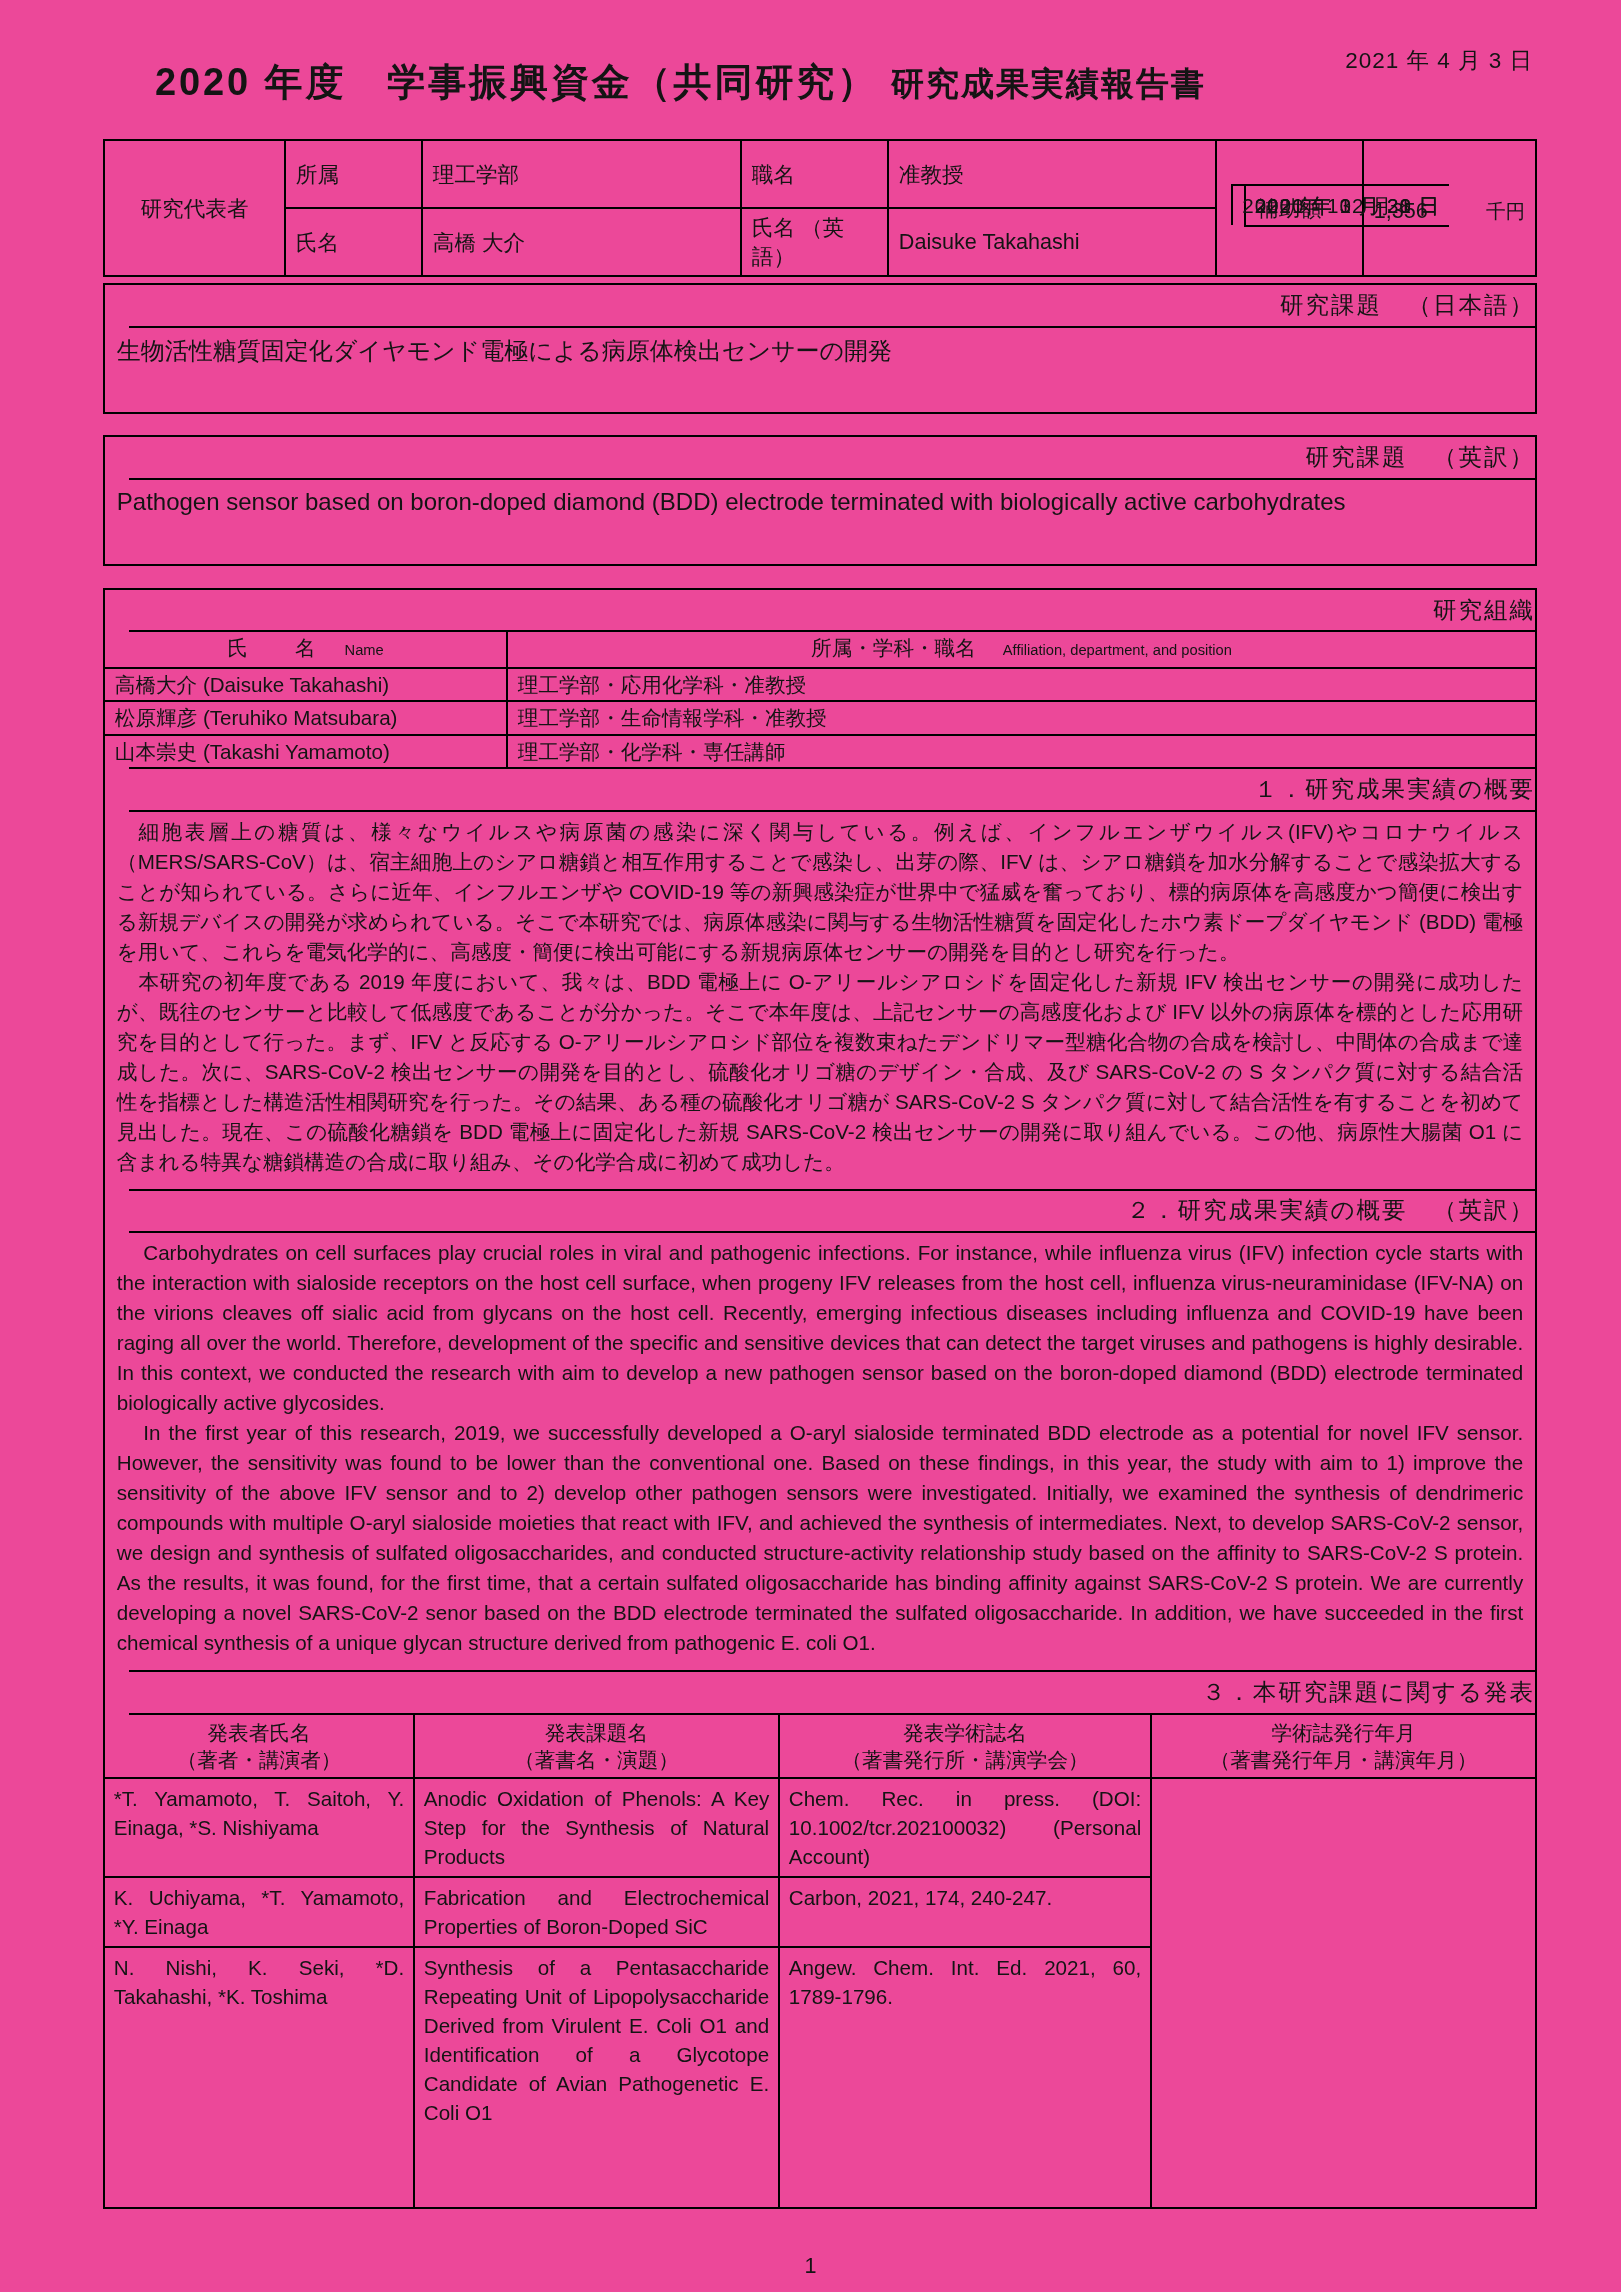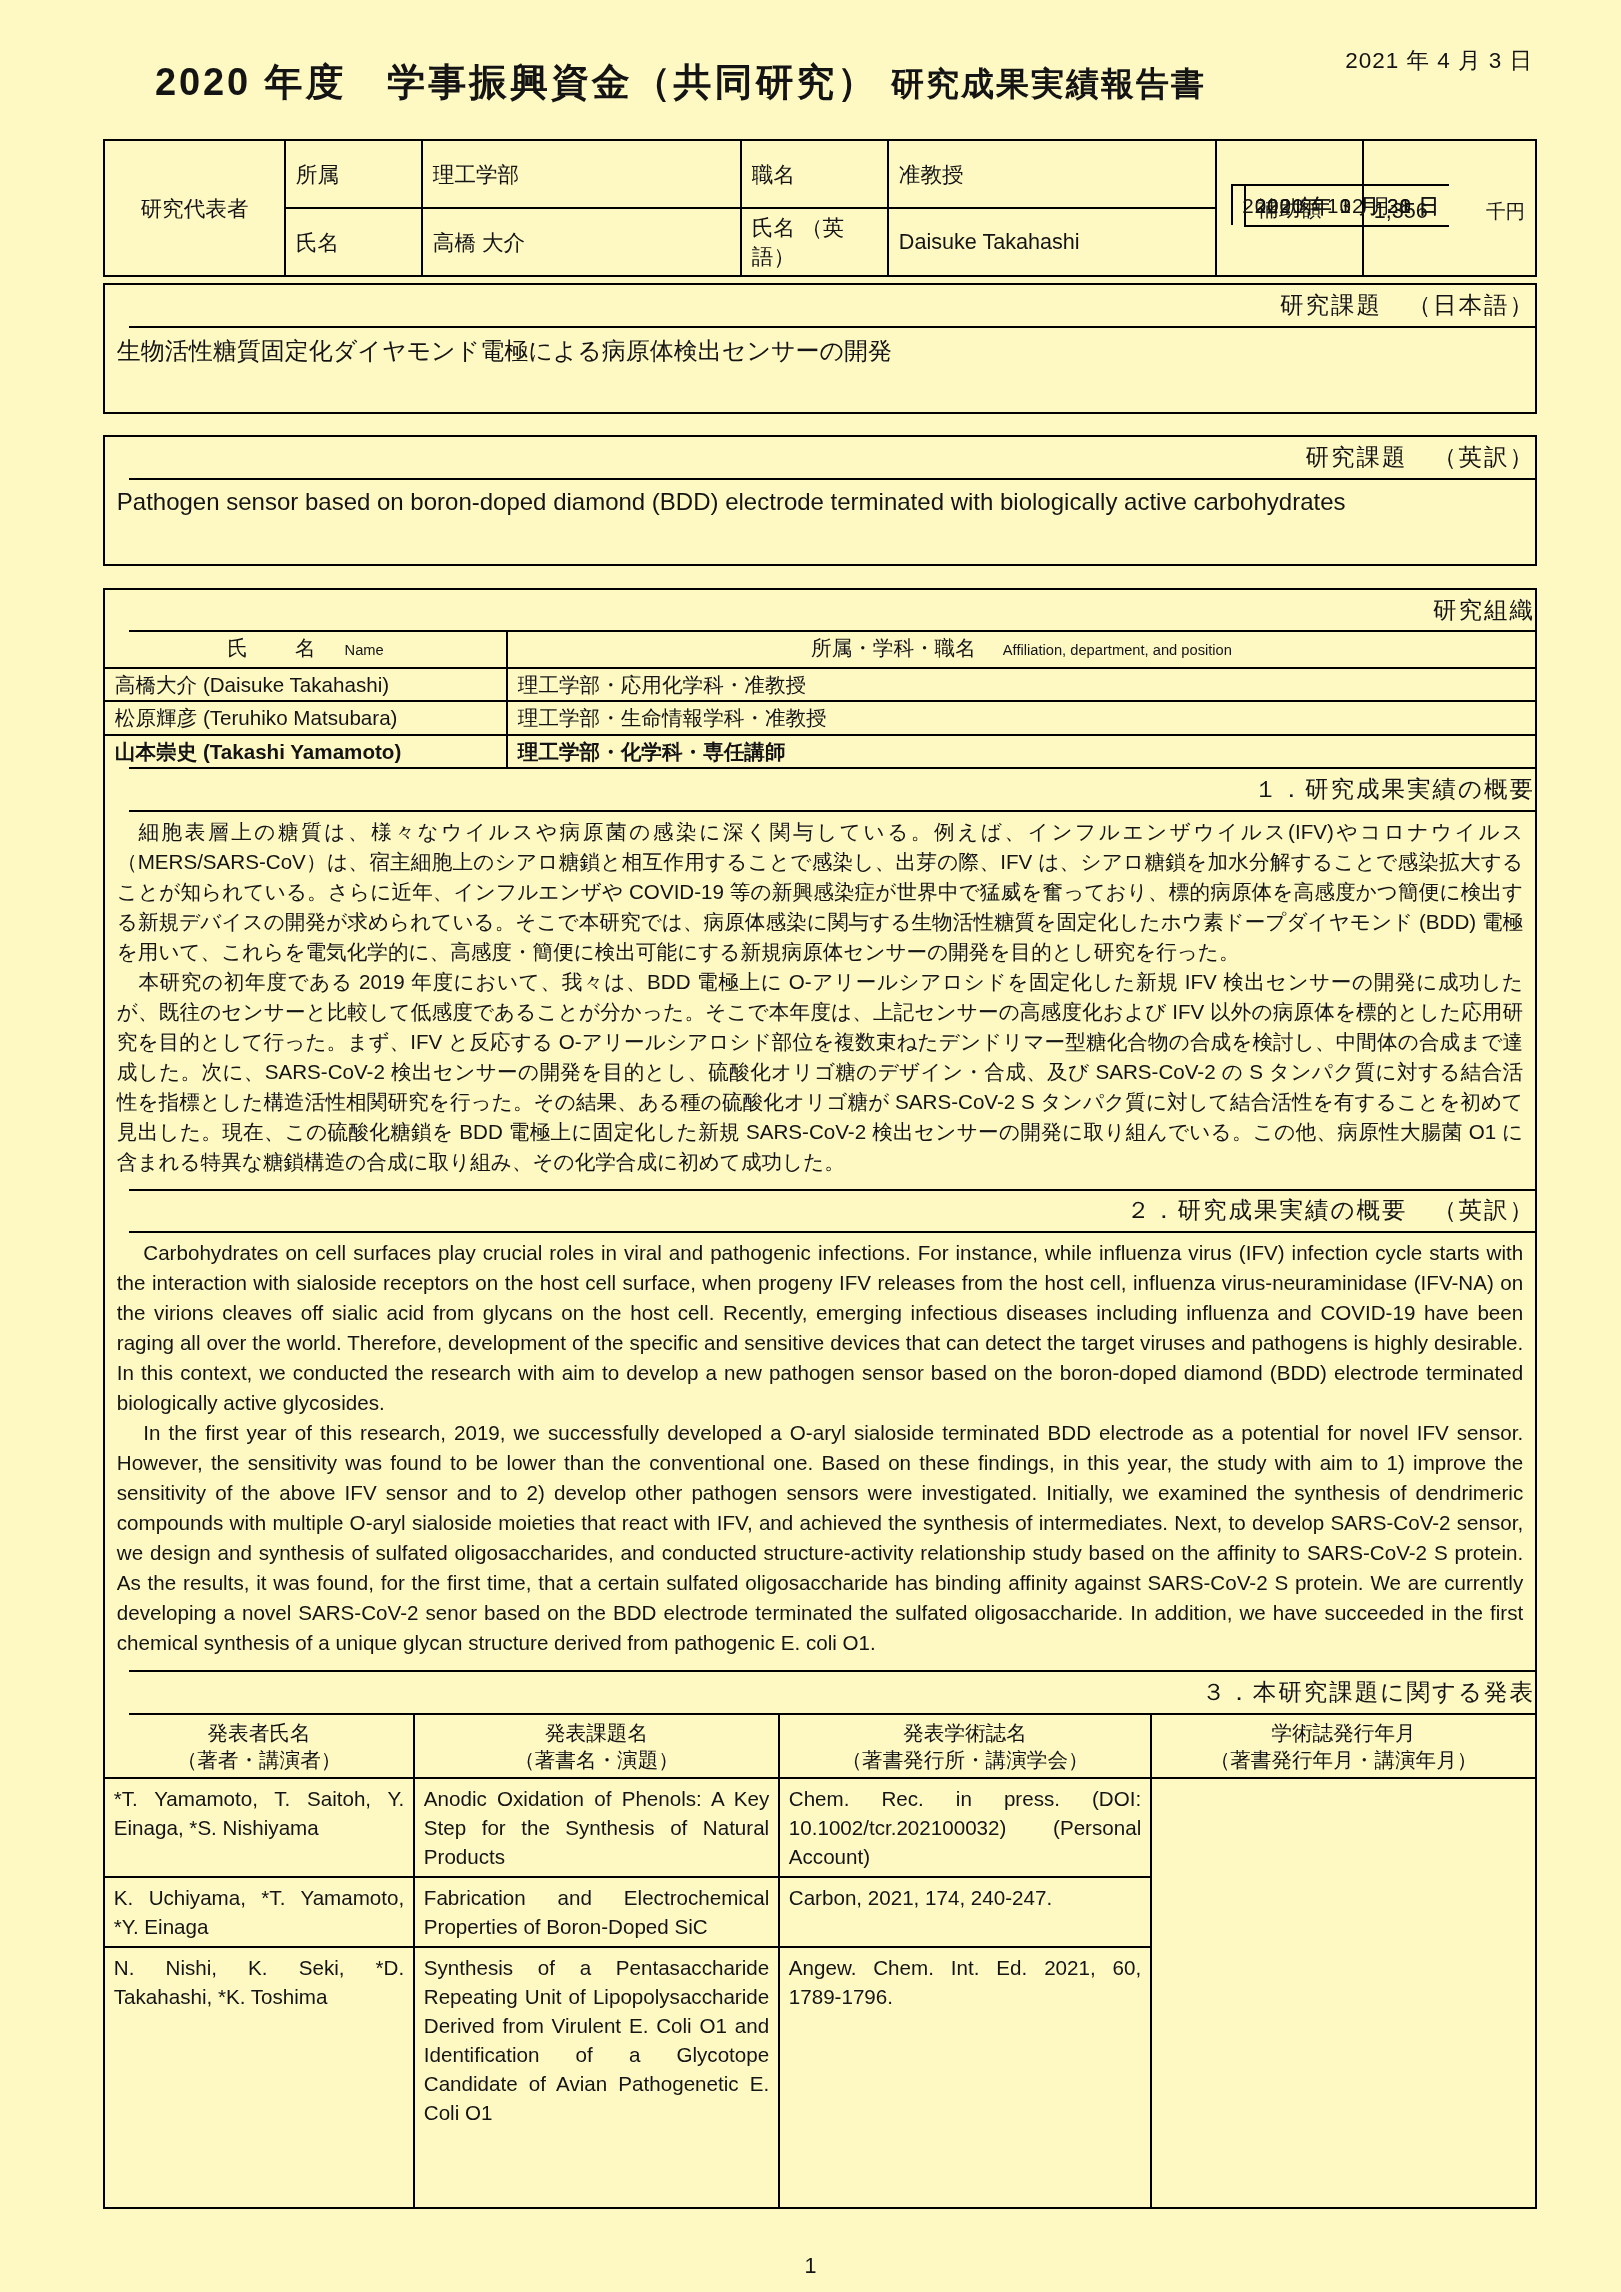--- a/index.html
+++ b/index.html
@@ -1,19 +1,19 @@
 <!DOCTYPE html>
 <html><head>
 <meta charset="utf-8">
 <style>
   * { margin:0; padding:0; box-sizing:border-box; }
   html,body { background:#e8e8e8; }
   body { font-family:"Liberation Sans","DejaVu Sans",sans-serif; }
   .page {
-    position:relative; width:1621px; height:2293px; background:#fef9c3;
+    position:relative; width:1621px; height:2293px; background:#ec4899;
     margin:0 auto; color:#141414; overflow:hidden;
   }
   .date { position:absolute; top:45px; right:88px; font-size:22.5px; letter-spacing:1px; }
   .title-row { position:absolute; top:57px; left:155px; white-space:nowrap; }
   .title-main { font-size:38px; font-weight:bold; letter-spacing:2.9px; }
   .title-sub  { font-size:33px; font-weight:bold; letter-spacing:2px; margin-left:13px;text-align:right; }
 
   .content { position:absolute; left:103px; top:139px; width:1434px; }
 
   table { border-collapse:collapse; width:100%; table-layout:fixed; }
@@ -37,21 +37,21 @@
   }
   .sec-head.mid { border-top:2.9px solid #000; }
 
   .title-box { min-height:84px; padding:7.8px 11.8px; font-size:24px; }
 
   
   .org-table td { border:2px solid #000; font-size:20.6px; line-height:27.4px; padding:2px 9.8px; vertical-align:middle; overflow:hidden; }
   .org-table td:first-child { border-left:0; }
   .org-table td:last-child { border-right:0;border-radius:16px; }
   .org-table tr:first-child td { border-top:0; text-align:center; }
-  .org-table tr:last-child td { border-bottom:0;font-weight:bold; }
+  .org-table tr:last-child td { border-bottom:0; }
   .org-table .en-sub { font-size:14.7px; margin-left:27px; letter-spacing:0; }
   .org-table .wide { letter-spacing:2px; }
 
   
   .summary-text { padding:4.9px 11.8px 11.8px; font-size:20.6px; line-height:30px; text-align:justify; }
   .summary-text p.ja { text-indent:21.6px; }
   .summary-text p.en { text-indent:26.5px; }
 
   
   .pub-table td { border:2px solid #000; font-size:20.6px; line-height:29px; padding:4.9px 8.8px; vertical-align:top; overflow:hidden; }

